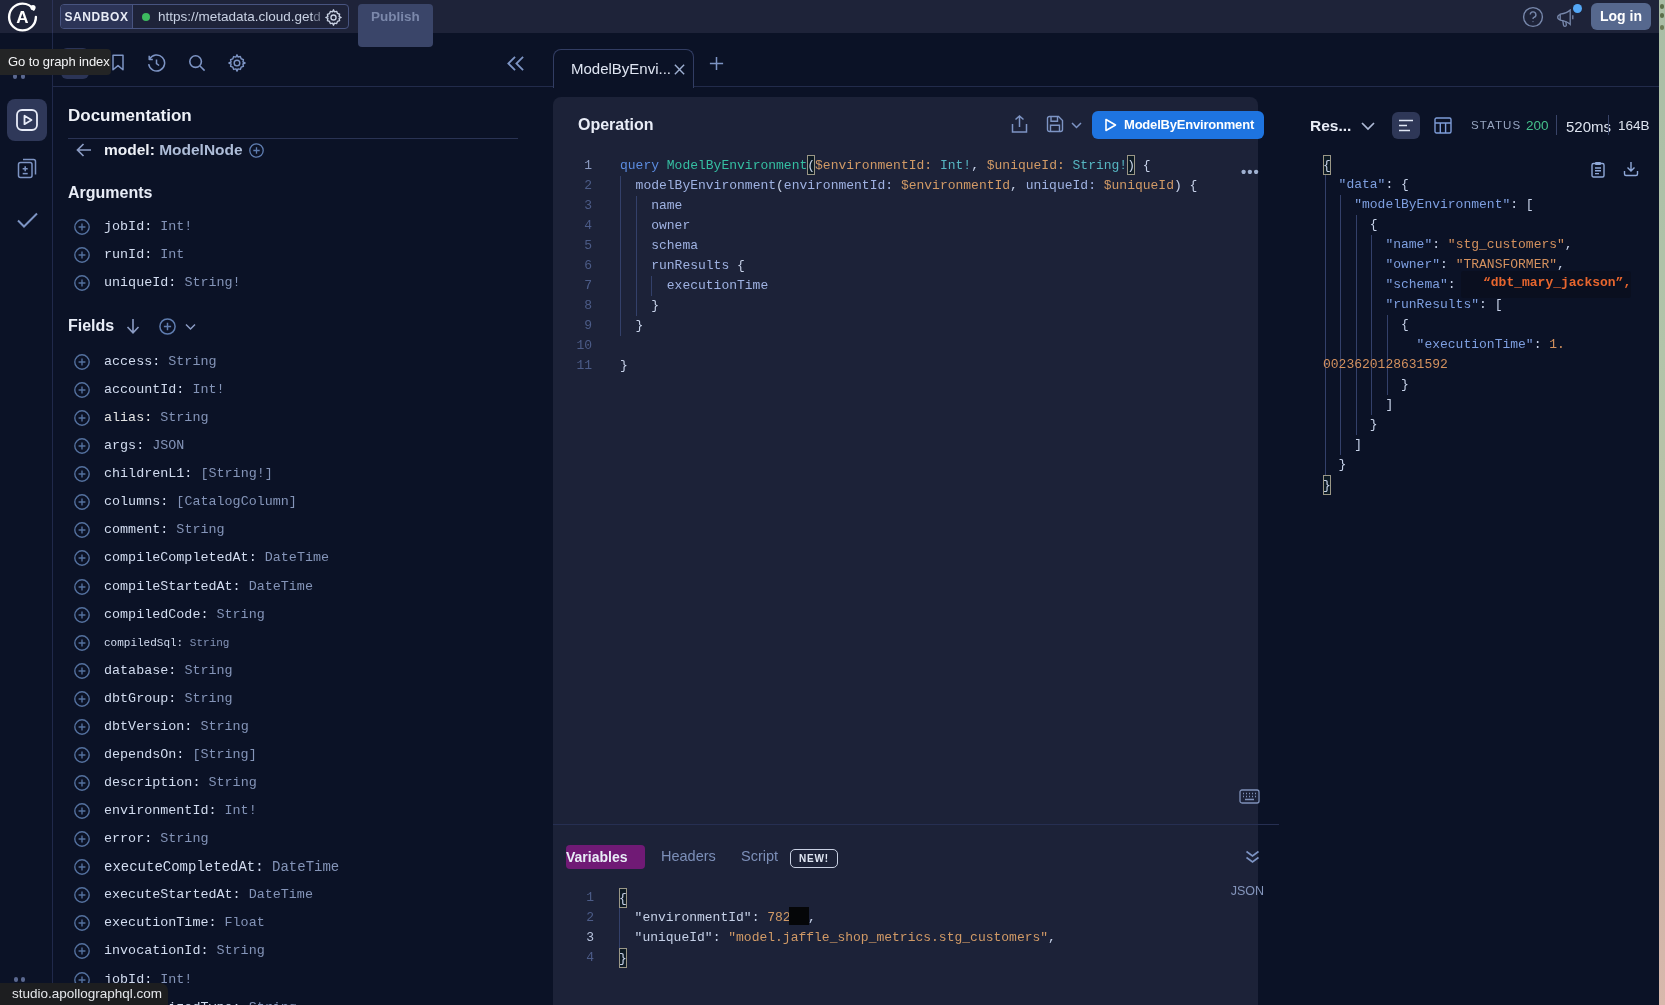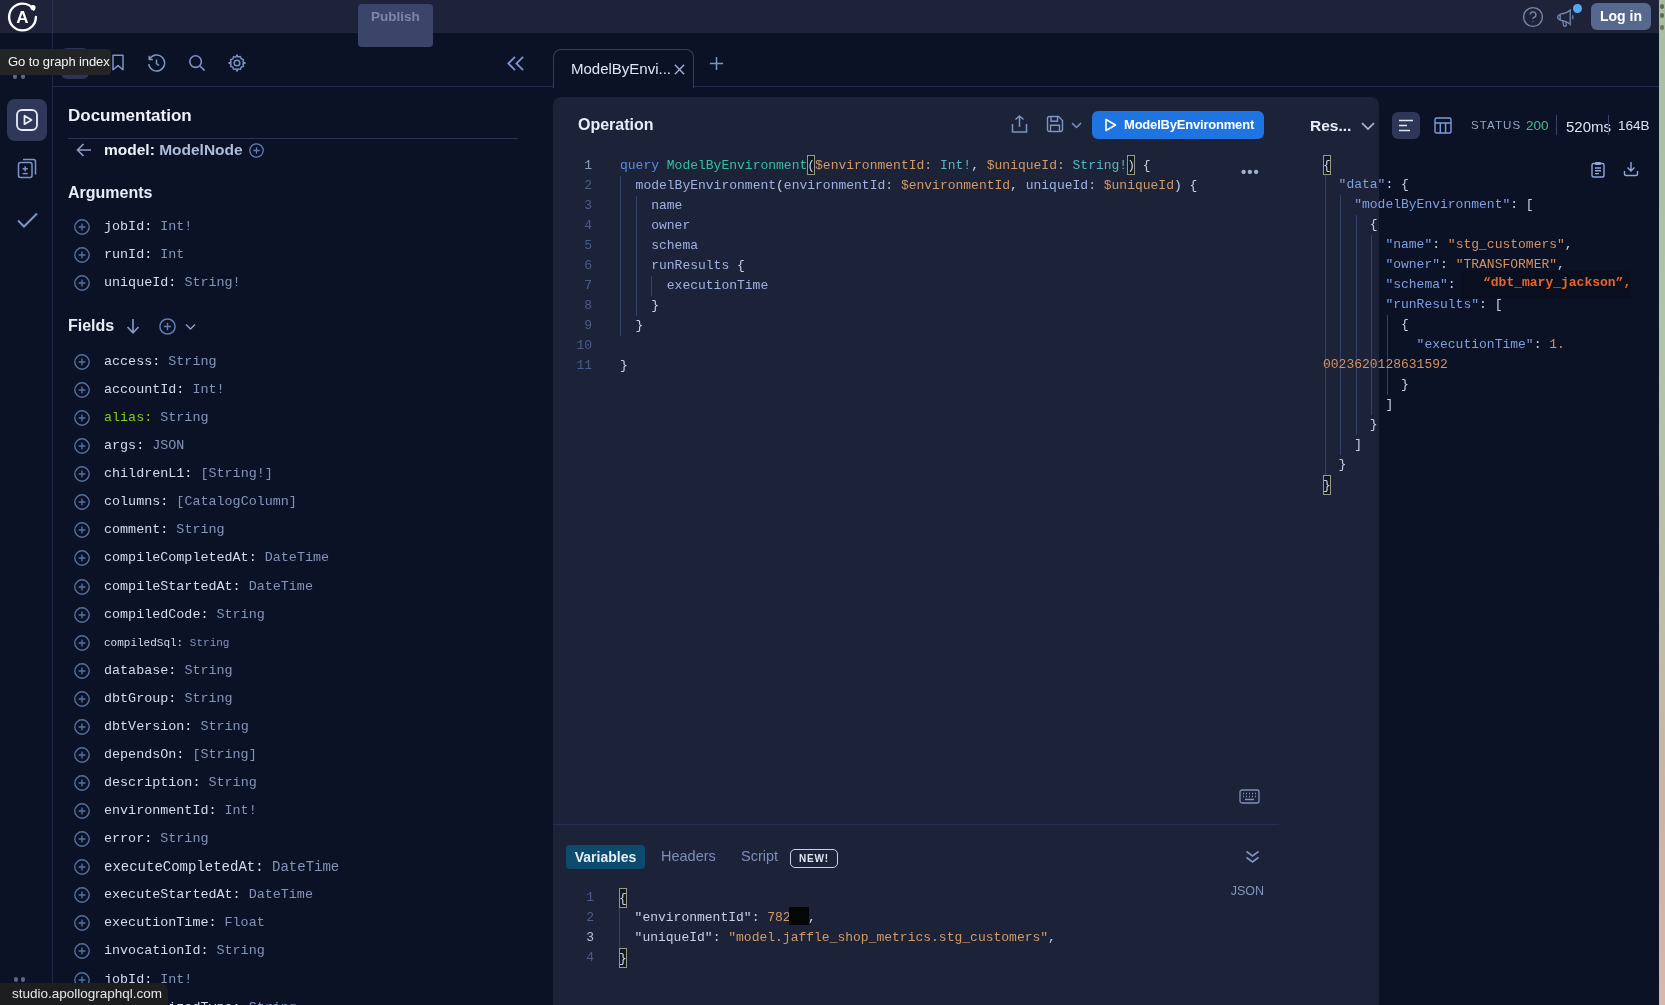--- a/index.html
+++ b/index.html
@@ -17,20 +17,31 @@
 <body>
 
 <div class="abs" id="topbar" style="left:0;top:0;width:1659px;height:33px;background:#1e2339;">
   <svg class="abs" style="left:6px;top:1px;" width="33" height="32" viewBox="0 0 33 32">
     <circle cx="16.5" cy="16" r="13.4" fill="none" stroke="#fff" stroke-width="2.4" stroke-dasharray="75.8 8.4" stroke-linecap="round"></circle>
     <circle cx="27" cy="6.5" r="2.6" fill="#fff"></circle>
     <text x="16.5" y="22" text-anchor="middle" font-family="Liberation Sans,sans-serif" font-size="17" font-weight="bold" fill="#fff">A</text>
   </svg>
   <div class="abs" style="left:52px;top:0;width:1px;height:33px;background:#2c3357;"></div>
 
+  <div class="abs" style="left:60px;top:4px;width:289px;height:25px;border:1px solid #485480;border-radius:4px;display:flex;">
+    <div style="width:72px;background:#2c3457;border-right:1px solid #485480;border-radius:3px 0 0 3px;color:#e8ecf6;font-size:12px;font-weight:bold;letter-spacing:0.6px;display:flex;align-items:center;justify-content:center;">SANDBOX</div>
+    <div style="flex:1;display:flex;align-items:center;padding-left:9px;overflow:hidden;">
+      <span style="width:8px;height:8px;border-radius:50%;background:#3dba5f;flex:none;"></span>
+      <span style="color:#c9d2e4;font-size:13.5px;margin-left:8px;white-space:nowrap;">https://metadata.cloud.get<span style="opacity:.5">d</span></span>
+    </div>
+    <svg class="abs" style="right:5px;top:3px;" width="19" height="19" viewBox="0 0 24 24" fill="none" stroke="#c9d2e4" stroke-width="1.7">
+      <circle cx="12" cy="12" r="3.2"></circle>
+      <path d="M12 2.2l1.2 2.6 2.8-.6 1 2.7 2.7 1-.6 2.8 2.6 1.3-2.6 1.2.6 2.8-2.7 1-1 2.7-2.8-.6-1.2 2.6-1.2-2.6-2.8.6-1-2.7-2.7-1 .6-2.8L2.3 12l2.6-1.2-.6-2.8 2.7-1 1-2.7 2.8.6z" stroke-linejoin="round"></path>
+    </svg>
+  </div>
   <div class="abs" style="left:358px;top:4px;width:75px;height:43px;background:#3a4569;border-radius:4px;color:#7b88ab;font-size:13.5px;font-weight:bold;text-align:center;line-height:25px;">Publish</div>
 
   <svg class="abs" style="left:1522px;top:6px;" width="22" height="22" viewBox="0 0 22 22" fill="none" stroke="#7888ac" stroke-width="1.4">
     <circle cx="11" cy="11" r="9.4"></circle>
     <path d="M8.3 8.6a2.8 2.8 0 1 1 3.7 2.7c-.8.3-1 .9-1 1.7"></path>
     <circle cx="11" cy="15.6" r="0.6" fill="#7888ac" stroke="none"></circle>
   </svg>
   <svg class="abs" style="left:1557px;top:9px;" width="24" height="19" viewBox="0 0 24 19" fill="none" stroke="#7888ac" stroke-width="1.3">
     <path d="M3.2 5.6C1.6 6 .7 7 .7 8.2c0 1.2.9 2.2 2.5 2.5"></path>
     <path d="M3.2 5.2C8.4 4.4 11.3 3 13.2 1v14.4c-1.9-2-4.8-3.4-10-4.2z"></path>
@@ -153,21 +164,21 @@
       <div class="abs" style="left:104px;top:352px;font-family:'Liberation Mono',monospace;font-size:13.4px;line-height:20px;white-space:pre;"><span style="color:#d2dcf0;">access:</span> <span style="color:#8494b8;">String</span></div>
       <svg class="abs" style="left:74px;top:382px;" width="16" height="16" viewBox="0 0 14 14" fill="none" stroke="#54719f" stroke-width="1.2">
         <circle cx="7" cy="7" r="6.3"></circle>
         <path d="M7 4v6M4 7h6"></path>
       </svg>
       <div class="abs" style="left:104px;top:380px;font-family:'Liberation Mono',monospace;font-size:13.4px;line-height:20px;white-space:pre;"><span style="color:#d2dcf0;">accountId:</span> <span style="color:#8494b8;">Int!</span></div>
       <svg class="abs" style="left:74px;top:410px;" width="16" height="16" viewBox="0 0 14 14" fill="none" stroke="#54719f" stroke-width="1.2">
         <circle cx="7" cy="7" r="6.3"></circle>
         <path d="M7 4v6M4 7h6"></path>
       </svg>
-      <div class="abs" style="left:104px;top:408px;font-family:'Liberation Mono',monospace;font-size:13.4px;line-height:20px;white-space:pre;"><span style="color:#84cc16;">alias:</span> <span style="color:#8494b8;">String</span></div>
+      <div class="abs" style="left:104px;top:408px;font-family:'Liberation Mono',monospace;font-size:13.4px;line-height:20px;white-space:pre;"><span style="color:#e5e5e5;">alias:</span> <span style="color:#8494b8;">String</span></div>
       <svg class="abs" style="left:74px;top:438px;" width="16" height="16" viewBox="0 0 14 14" fill="none" stroke="#54719f" stroke-width="1.2">
         <circle cx="7" cy="7" r="6.3"></circle>
         <path d="M7 4v6M4 7h6"></path>
       </svg>
       <div class="abs" style="left:104px;top:436px;font-family:'Liberation Mono',monospace;font-size:13.4px;line-height:20px;white-space:pre;"><span style="color:#d2dcf0;">args:</span> <span style="color:#8494b8;">JSON</span></div>
       <svg class="abs" style="left:74px;top:466px;" width="16" height="16" viewBox="0 0 14 14" fill="none" stroke="#54719f" stroke-width="1.2">
         <circle cx="7" cy="7" r="6.3"></circle>
         <path d="M7 4v6M4 7h6"></path>
       </svg>
       <div class="abs" style="left:104px;top:464px;font-family:'Liberation Mono',monospace;font-size:13.4px;line-height:20px;white-space:pre;"><span style="color:#d2dcf0;">childrenL1:</span> <span style="color:#8494b8;">[String!]</span></div>
@@ -262,21 +273,21 @@
       </svg>
       <div class="abs" style="left:104px;top:970px;font-family:'Liberation Mono',monospace;font-size:13.4px;line-height:20px;white-space:pre;"><span style="color:#d2dcf0;">jobId:</span> <span style="color:#8494b8;">Int!</span></div>
       <svg class="abs" style="left:74px;top:1000px;" width="16" height="16" viewBox="0 0 14 14" fill="none" stroke="#54719f" stroke-width="1.2">
         <circle cx="7" cy="7" r="6.3"></circle>
         <path d="M7 4v6M4 7h6"></path>
       </svg>
       <div class="abs" style="left:104px;top:998px;font-family:'Liberation Mono',monospace;font-size:13.4px;line-height:20px;white-space:pre;"><span style="color:#d2dcf0;">materializedType:</span> <span style="color:#8494b8;">String</span></div>
     </div>
 </div>
 
-<div class="abs" id="oppanel" style="left:553px;top:97px;width:826px;height:908px;background:#1c2238;border-radius:8px 8px 0 0;padding-left:27px;">
+<div class="abs" id="oppanel" style="left:553px;top:97px;width:705px;height:908px;background:#1c2238;border-radius:8px 8px 0 0;padding-left:27px;">
   <div class="abs" style="left:25px;top:118px;font-size:16px;font-weight:bold;color:#e9edf7;top:19px;">Operation</div>
   <svg class="abs" style="left:458px;top:18px;" width="17" height="19" viewBox="0 0 17 19" fill="none" stroke="#7d94c4" stroke-width="1.5">
     <path d="M8.5 1v11M4.5 4.5L8.5 1l4 3.5"></path>
       <path d="M1.5 9v8h14V9"></path>
     </svg>
   <svg class="abs" style="left:493px;top:18px;" width="18" height="18" viewBox="0 0 18 18" fill="none" stroke="#7d94c4" stroke-width="1.4">
     <path d="M1.5 3.5a2 2 0 0 1 2-2h9l4 4v9a2 2 0 0 1-2 2h-11a2 2 0 0 1-2-2z"></path>
     <path d="M5 1.8v4.4h6.5V1.8M4.5 16.2v-6h9v6"></path>
     </svg>
   <svg class="abs" style="left:518px;top:25px;" width="11" height="7" viewBox="0 0 11 7" fill="none" stroke="#7d94c4" stroke-width="1.5">
@@ -315,21 +326,21 @@
       <div class="mono" style="left:67px;top:218.5px;"><span class="c-pun">  }</span></div>
       <div class="mono" style="left:67px;top:258.5px;"><span class="c-pun">}</span></div>
     </div>
 
   <div class="abs" style="left:0;top:727px;width:726px;height:1px;background:#262f52;"></div>
   <svg class="abs" style="left:686px;top:692px;" width="21" height="15" viewBox="0 0 21 15" fill="none" stroke="#7e90b8" stroke-width="1.3">
     <rect x="1" y="1" width="19" height="13" rx="2"></rect>
     <path d="M4 4.5h1M7 4.5h1M10 4.5h1M13 4.5h1M16 4.5h1M4 7.5h1M7 7.5h1M10 7.5h1M13 7.5h1M16 7.5h1M6 10.5h9"></path>
   </svg>
 
-  <div class="abs" style="left:13px;top:748px;width:79px;height:24px;background:#0c4a6e;border-radius:4px;color:#e8edf6;font-size:14px;font-weight:bold;text-align:center;line-height:24px;">Variables</div>
+  <div class="abs" style="left:13px;top:748px;width:79px;height:24px;background:#701a75;border-radius:4px;color:#e8edf6;font-size:14px;font-weight:bold;line-height:24px;">Variables</div>
   <div class="abs" style="left:108px;top:751px;color:#7c8fb8;font-size:14.5px;">Headers</div>
   <div class="abs" style="left:188px;top:751px;color:#7c8fb8;font-size:14.5px;">Script</div>
   <div class="abs" style="left:237px;top:752px;height:19px;border:1px solid #c8d0e2;border-radius:5px;color:#dfe6f2;font-size:10px;font-weight:bold;letter-spacing:0.8px;line-height:17px;padding:0 8px;">NEW!</div>
   <svg class="abs" style="left:692px;top:753px;" width="15" height="14" viewBox="0 0 15 14" fill="none" stroke="#7d94c4" stroke-width="1.6">
       <path d="M1.5 1.5L7.5 6l6-4.5M1.5 7.5L7.5 12l6-4.5"></path>
     </svg>
   <div class="abs" style="left:0;top:787px;width:711px;text-align:right;color:#8495bb;font-size:12.5px;">JSON</div>
   <div id="varcode">
       <div class="ln" style="left:0;top:791px;width:41px;color:#4c5c88;">1</div>
       <div class="ln" style="left:0;top:811px;width:41px;color:#4c5c88;">2</div>

